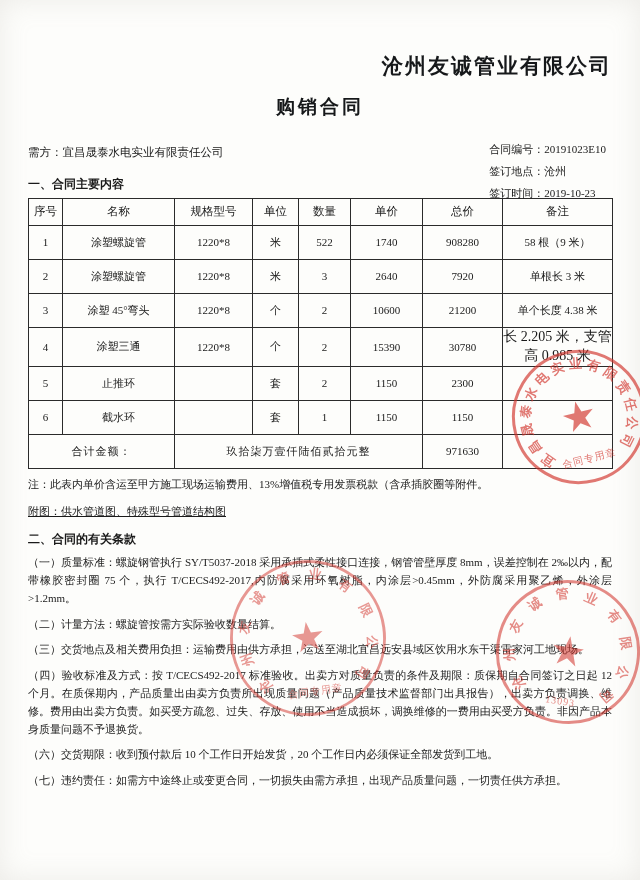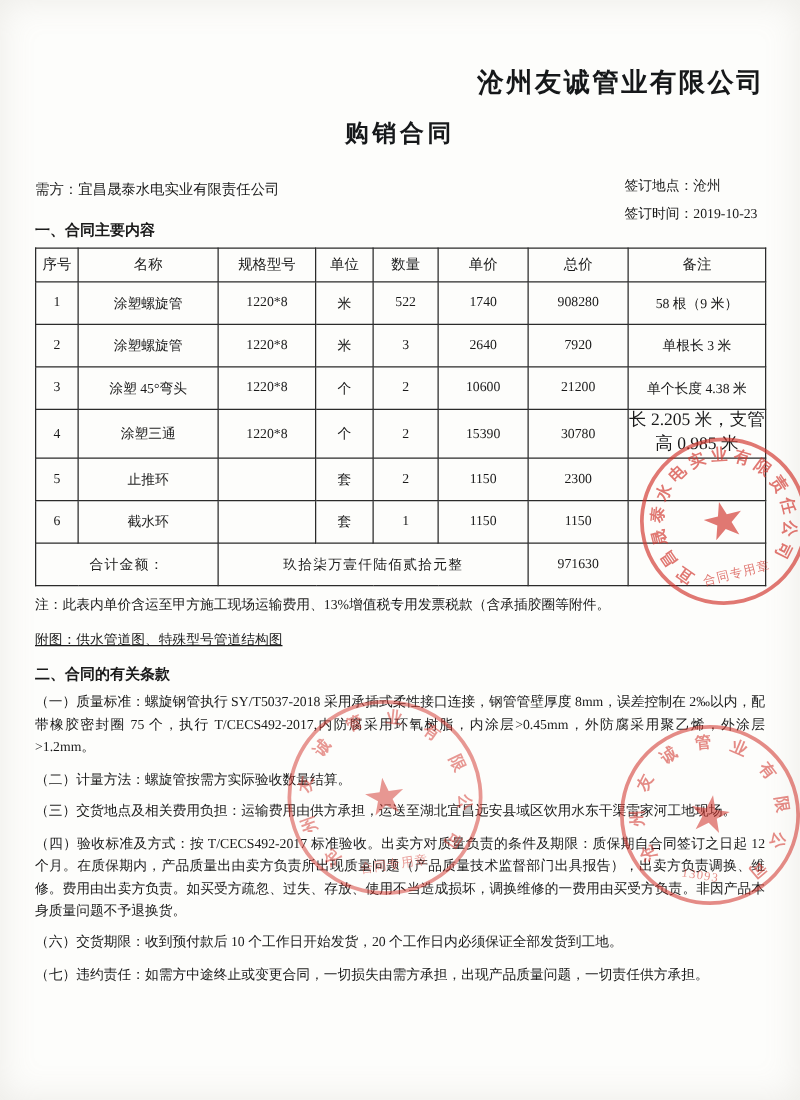--- a/index.html
+++ b/index.html
@@ -208,20 +208,23 @@
 
 <div class="page">
   <div class="content">
 
     <div class="company-title">沧州友诚管业有限公司</div>
     <div class="doc-title">购销合同</div>
 
     <div class="parties">
       <div class="party-line">需方：宜昌晟泰水电实业有限责任公司</div>
       <div class="meta">
+        <div>
+          <span>合同编号：</span><span>20191023E10</span>
+        </div>
         <div>
           <span>签订地点：</span><span>沧州</span>
         </div>
         <div>
           <span>签订时间：</span><span>2019-10-23</span>
         </div>
       </div>
     </div>
 
     <div class="section-head">一、合同主要内容</div>

